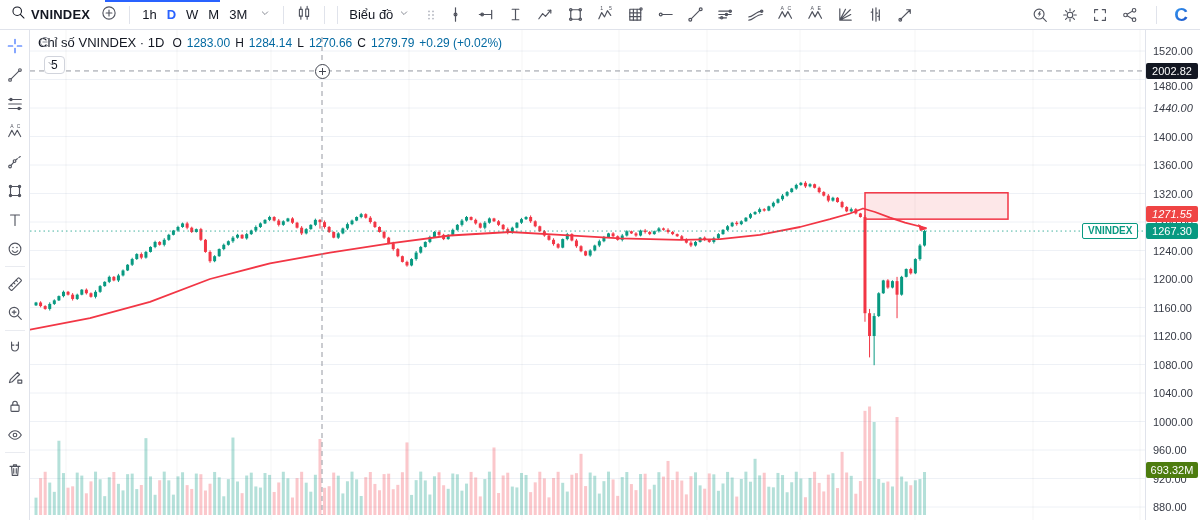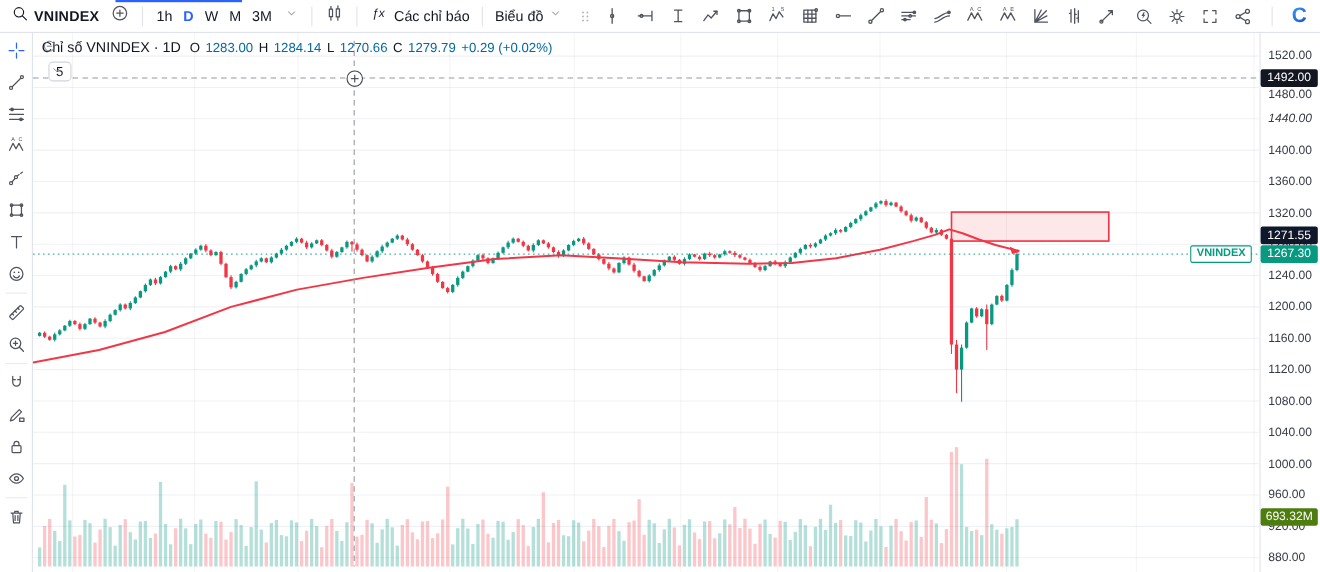--- a/index.html
+++ b/index.html
@@ -39,21 +39,21 @@
   .cross-add{position:absolute;z-index:6;width:15px;height:15px;border:1.5px solid #434651;border-radius:50%;
     background:#fff;box-sizing:border-box;cursor:pointer;}
   .cross-add:before,.cross-add:after{content:"";position:absolute;background:#434651;}
   .cross-add:before{left:3px;right:3px;top:50%;height:1.5px;margin-top:-0.75px;}
   .cross-add:after{top:3px;bottom:3px;left:50%;width:1.5px;margin-left:-0.75px;}
   .axis{position:relative;width:55px;box-sizing:border-box;border-left:1px solid #e0e3eb;background:#fff;flex:none;overflow:visible;}
   .axis-label{position:absolute;left:7px;font-size:11px;color:#363a45;white-space:nowrap;}
   .badge{position:absolute;left:0;right:2px;height:16px;line-height:16px;font-size:11px;color:#fff;
     text-align:center;border-radius:2px;white-space:nowrap;z-index:4;}
   .badge.black{background:#131722;}
-  .badge.red{background:#0f172a;}
+  .badge.red{background:#ef4444;font-style:italic;}
   .badge.green{background:#089981;}
   .badge.vol{background:#4d7c0f;}
   .symchip{position:absolute;height:16px;line-height:14px;font-size:10px;font-weight:bold;color:#089981;
     background:#fff;border:1px solid #089981;border-radius:2px;padding:0 5px;box-sizing:border-box;z-index:4;}
 </style>
 </head>
 <body>
 
 <div class="topbar">
   <div class="topstripe"></div>
@@ -85,26 +85,20 @@
   </span>
   <div class="tb-sep"></div>
   <span class="tb-btn">
     <span id="ic-candle"><svg width="18" height="18" viewBox="0 0 20 20" fill="none" stroke="currentColor" stroke-width="1.25" stroke-linecap="round" stroke-linejoin="round" style="color: rgb(80, 83, 94);">
           <path d="M6.5 3v3M6.5 13.7V17M13.5 2.6V5.6M13.5 14v3"></path>
           <rect x="4.9" y="6" width="3.2" height="7.5"></rect>
           <rect x="11.9" y="5.6" width="3.2" height="8.2"></rect>
         </svg></span>
   </span>
   <div class="tb-sep"></div>
-  <span class="tb-btn">
-    <span id="ic-fx"><svg width="18" height="18" viewBox="0 0 20 20" fill="none" stroke="currentColor" stroke-width="1.25" stroke-linecap="round" stroke-linejoin="round" style="color: rgb(19, 23, 34);">
-          <text x="2.5" y="14" font-size="12" font-style="italic" stroke="none" fill="currentColor">ƒx</text>
-        </svg></span>
-    <span class="lbl13">Các chỉ báo</span>
-  </span>
   <div class="tb-sep"></div>
   <span class="tb-btn">
     <span class="lbl13">Biểu đồ</span>
     <span id="ic-chev2"><svg width="14" height="14" viewBox="0 0 20 20" fill="none" stroke="currentColor" stroke-width="1.25" stroke-linecap="round" stroke-linejoin="round" style="color: rgb(120, 123, 134);">
           <path d="M6.2 8.4l3.8 3.8 3.8-3.8"></path>
         </svg></span>
   </span>
   <span class="tool" style="color:#b2b5be;display:flex;margin-left:6px;cursor:grab;" id="ic-drag">
       <svg width="16" height="16" viewBox="0 0 20 20" fill="none" stroke="currentColor" stroke-width="1.25" stroke-linecap="round" stroke-linejoin="round" style="color: rgb(178, 181, 190);">
         <g fill="currentColor" stroke="none">
@@ -1026,19 +1020,19 @@
       <div class="axis-label" style="top: 214.5px;">1240.00</div>
       <div class="axis-label" style="top: 243px;">1200.00</div>
       <div class="axis-label" style="top: 271.5px;">1160.00</div>
       <div class="axis-label" style="top: 300px;">1120.00</div>
       <div class="axis-label" style="top: 328.5px;">1080.00</div>
       <div class="axis-label" style="top: 357px;">1040.00</div>
       <div class="axis-label" style="top: 385.5px;">1000.00</div>
       <div class="axis-label" style="top: 414px;">960.00</div>
       <div class="axis-label" style="top: 442.5px;">920.00</div>
       <div class="axis-label" style="top: 471px;">880.00</div>
-      <div class="badge black" style="top: 32.95px;">1492.00</div>
+      <div class="badge black" style="top: 32.95px;">2002.82</div>
       <div class="badge red" style="top: 176.049px;">1271.55</div>
       <div class="badge green" style="top: 193.049px;">1267.30</div>
       <div class="badge vol" style="top: 432.014px;">693.32M</div>
       <div class="symchip" style="top: 193.049px; left: -64px;">VNINDEX</div>
     </div>
 </div>
 
 </body></html>

